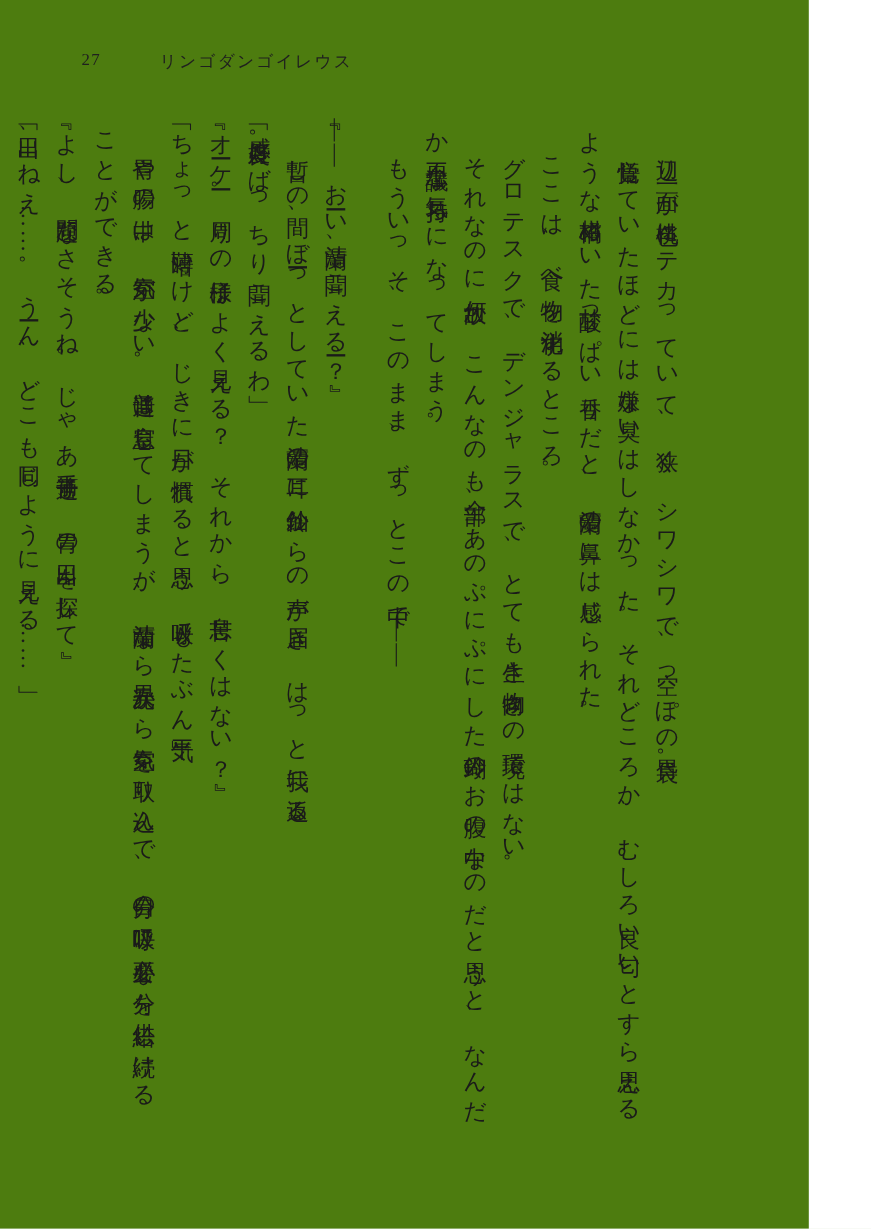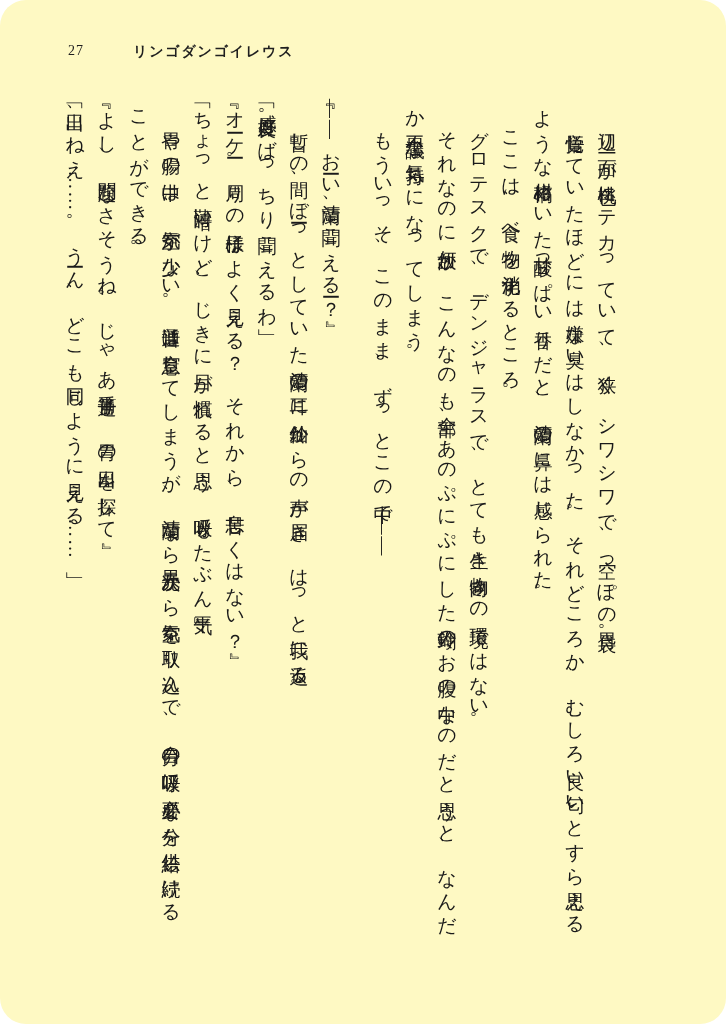--- a/index.html
+++ b/index.html
@@ -6,25 +6,24 @@
     margin: 0;
     padding: 0;
     width: 726px;
     height: 1024px;
     background: #ffffff;
     font-family: "Liberation Serif", "DejaVu Serif", serif;
     overflow: hidden;
   }
   .page {
     position: relative;
-    width: 726px;
+    width: 674px;
     height: 1024px;
-    background: #fef9c3;
+    background: #4d7c0f;
     color: #1a1a1a;
-    border-radius: 26px;
   }
   .running-head {
     position: absolute;
     top: 43px;
     left: 68px;
     height: 18px;
     color: #1f1f1f;
   }
   .page-number {
     position: absolute;
@@ -34,21 +33,20 @@
     letter-spacing: 1px;
     white-space: nowrap;
   }
   .book-title {
     position: absolute;
     top: 0;
     left: 65px;
     font-size: 14px;
     letter-spacing: 1.8px;
     white-space: nowrap;
-    font-weight: bold;
   }
   .text-block {
     position: absolute;
     top: 97px;
     right: 103px;
     height: 836px;
     writing-mode: vertical-rl;
     text-orientation: mixed;
     font-size: 19px;
     line-height: 32px;

